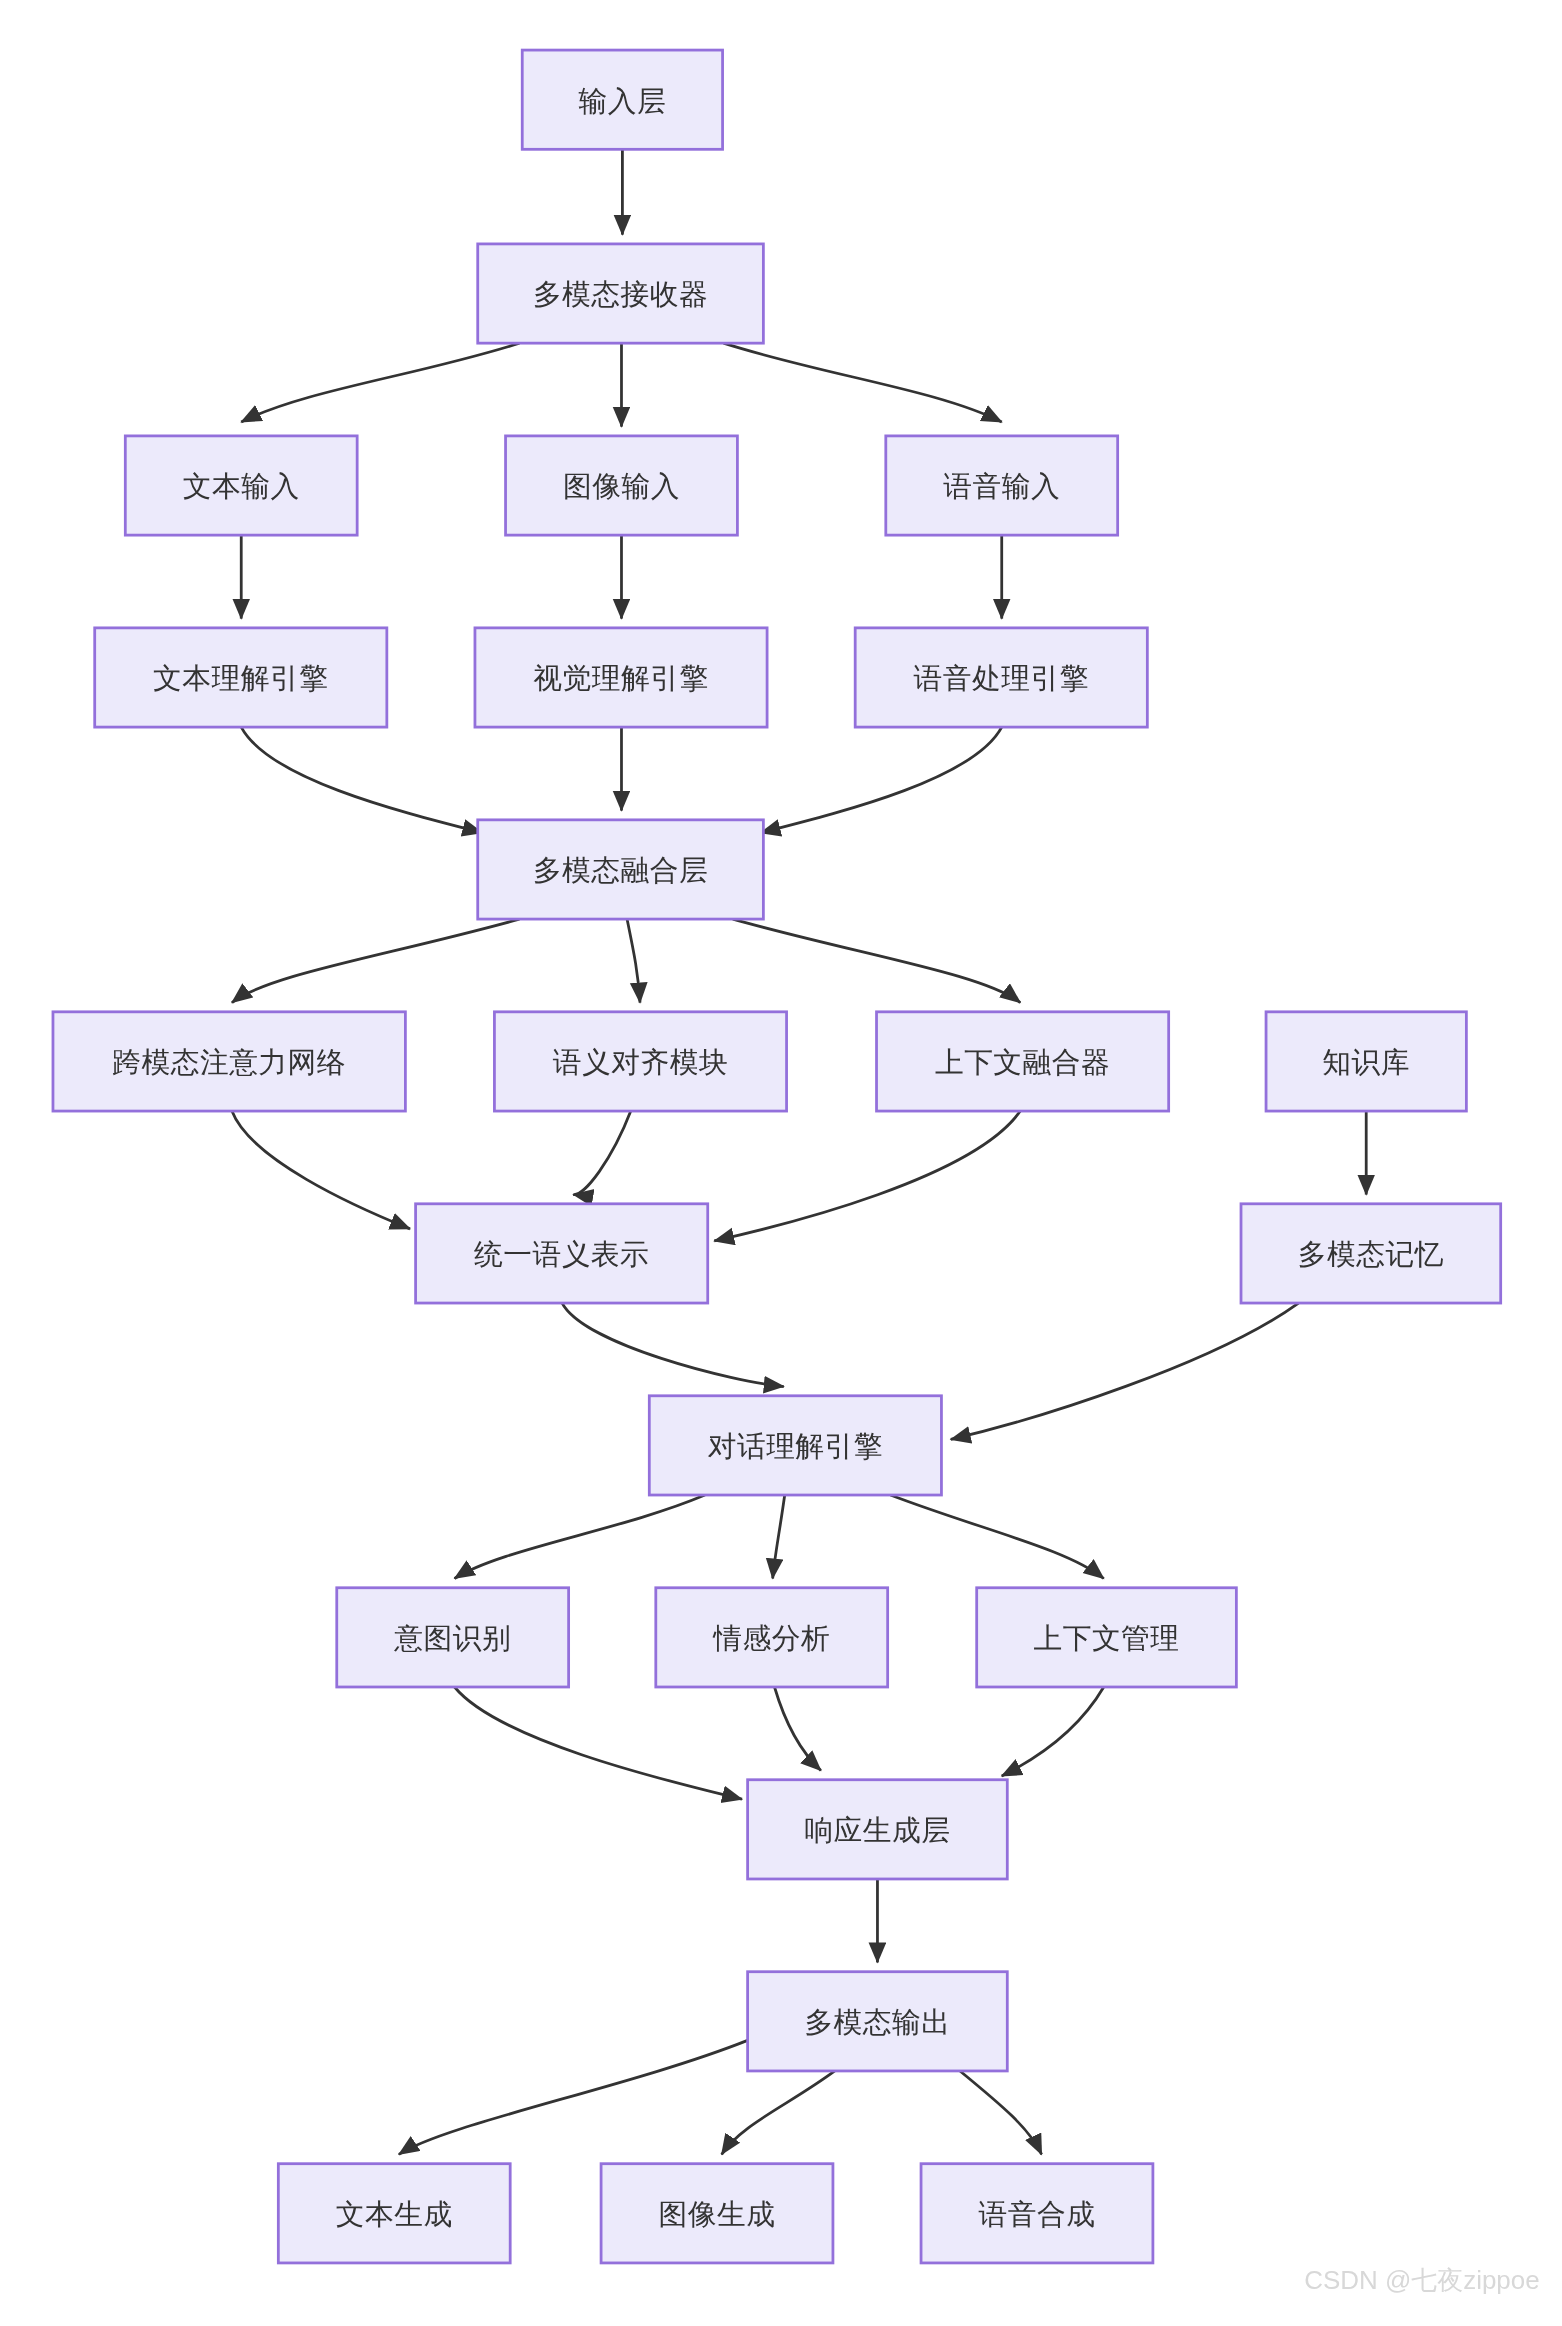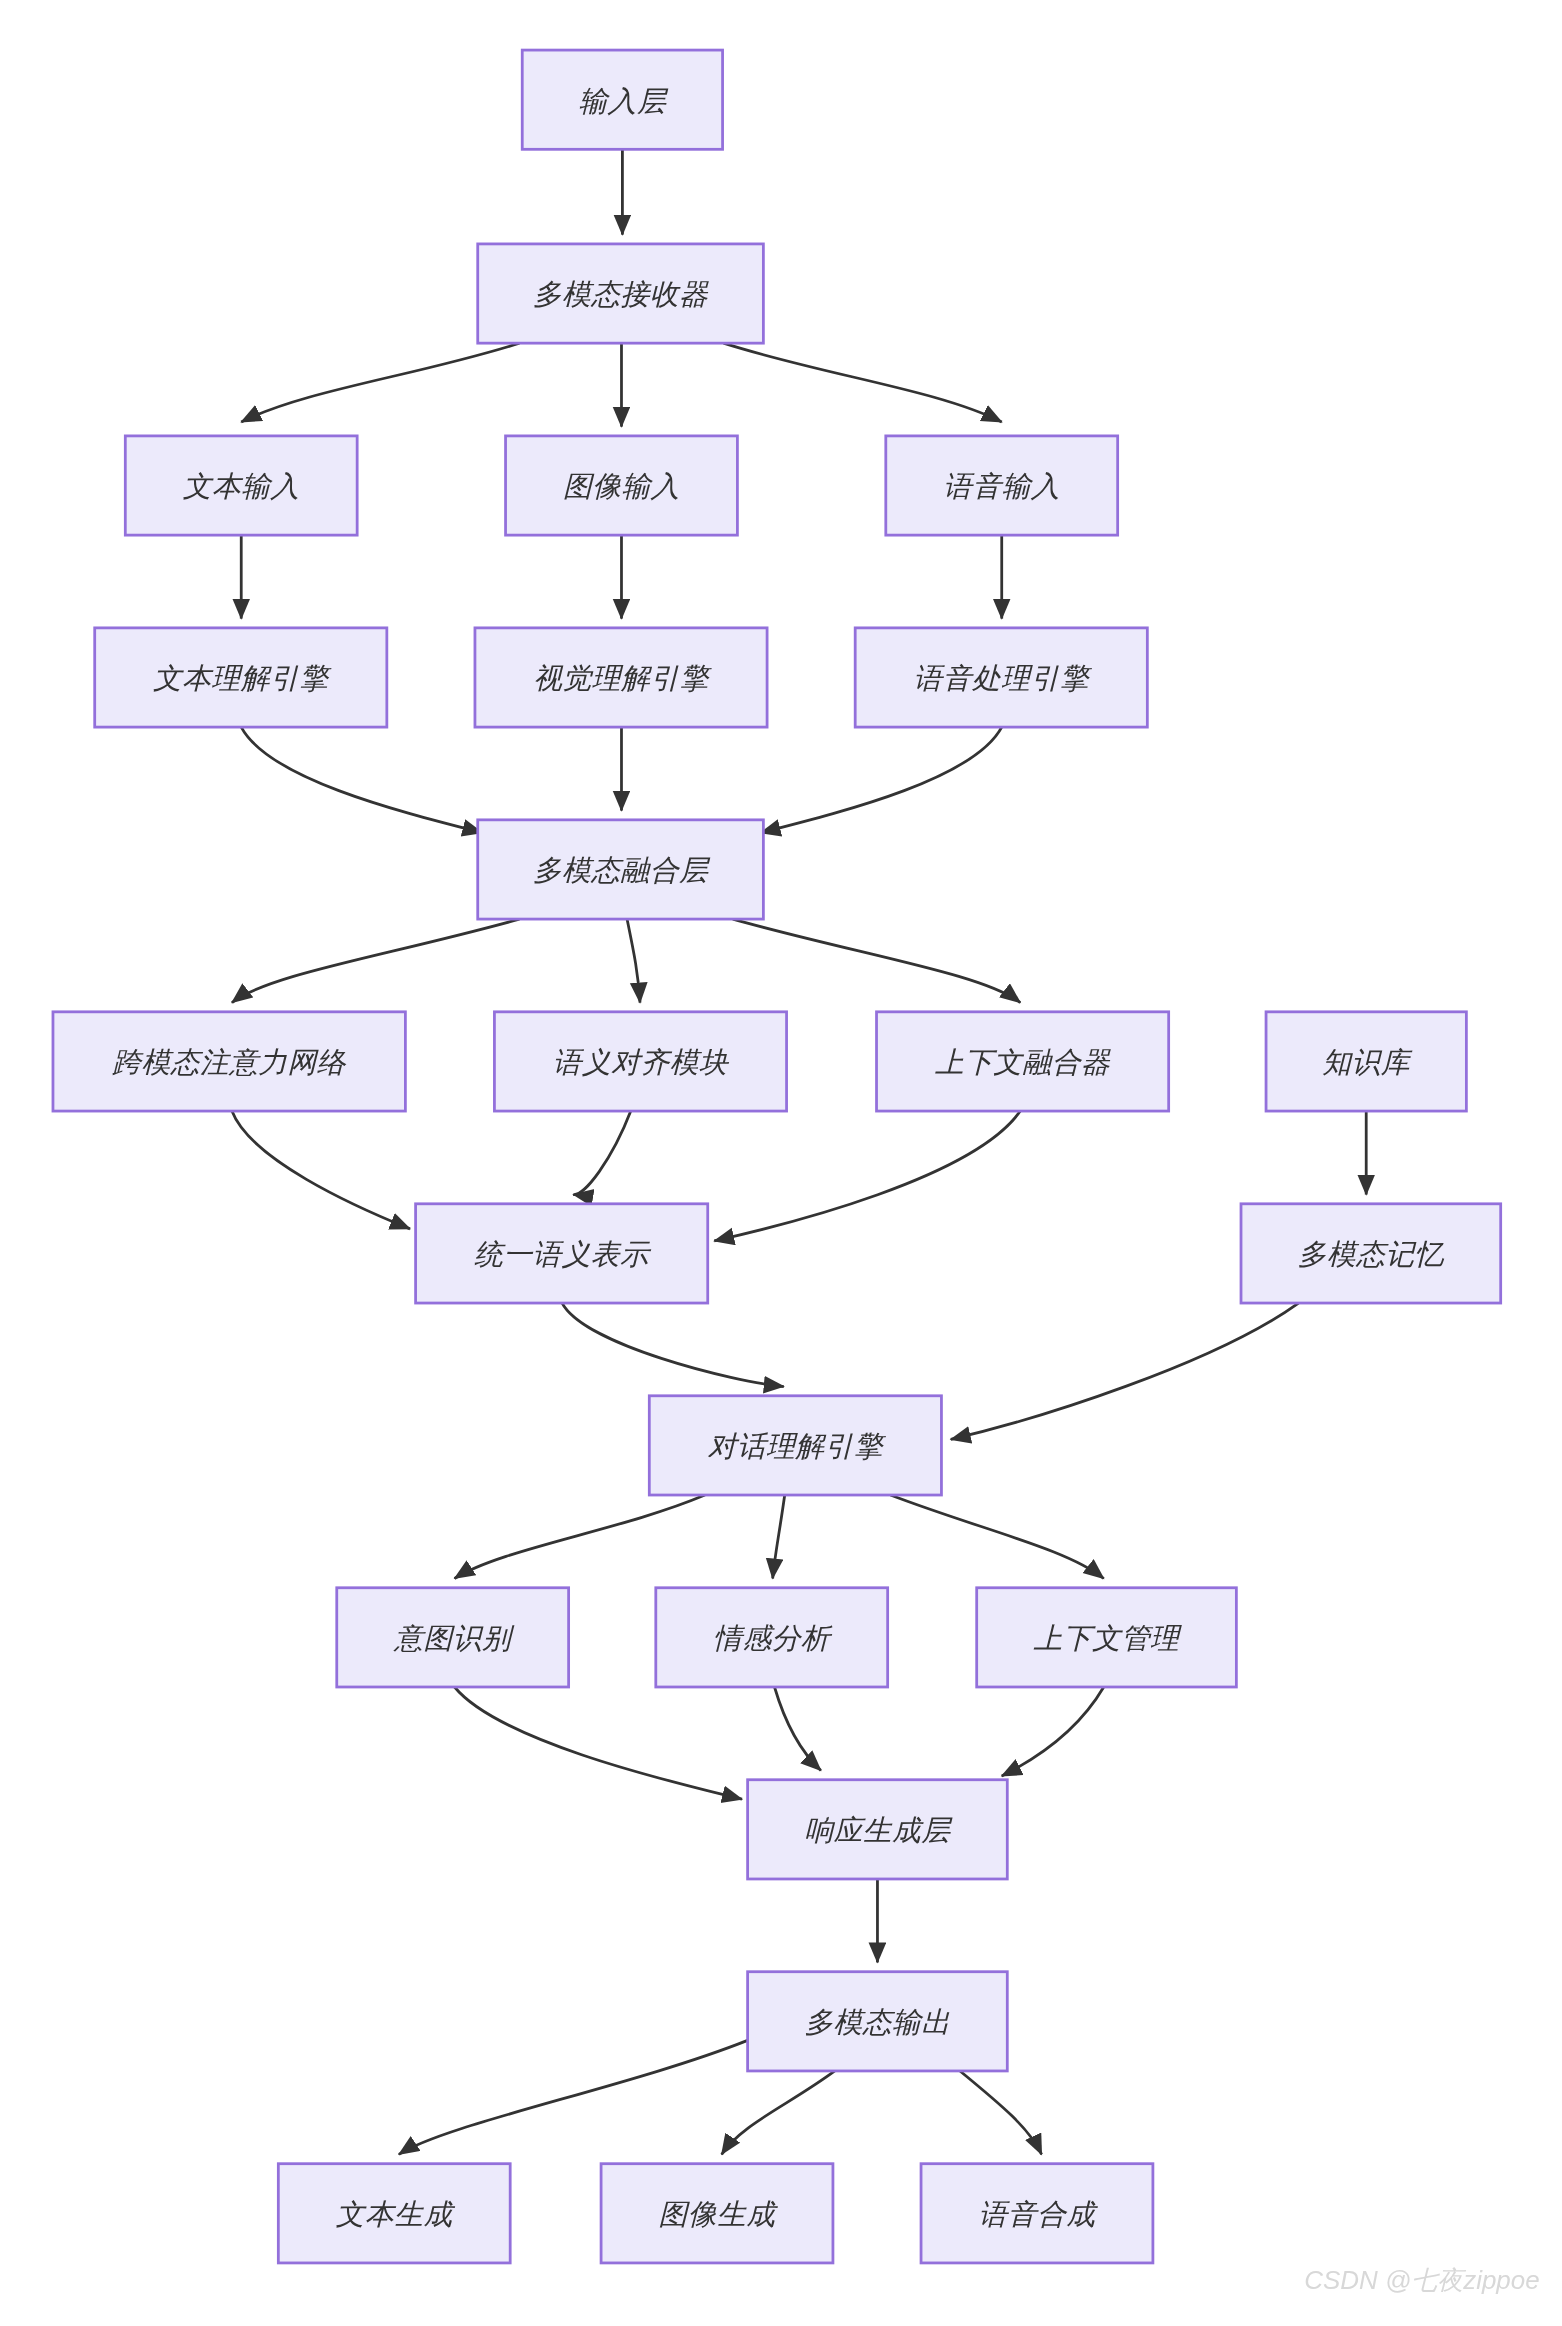--- a/index.html
+++ b/index.html
@@ -13,21 +13,20 @@
     height: 2326px;
     position: relative;
     overflow: hidden;
     font-family: "Liberation Sans", "DejaVu Sans", sans-serif;
   }
   #diagram-root {
     position: absolute;
     inset: 0;
     width: 1411px;
     height: 2326px;
-    font-style: italic;
   }
   svg#flowchart {
     display: block;
     width: 1562px;
     height: 2326px;
   }
   .node-rect {
     fill: #ECEAFB;
     stroke: #9370DB;
     stroke-width: 3px;

